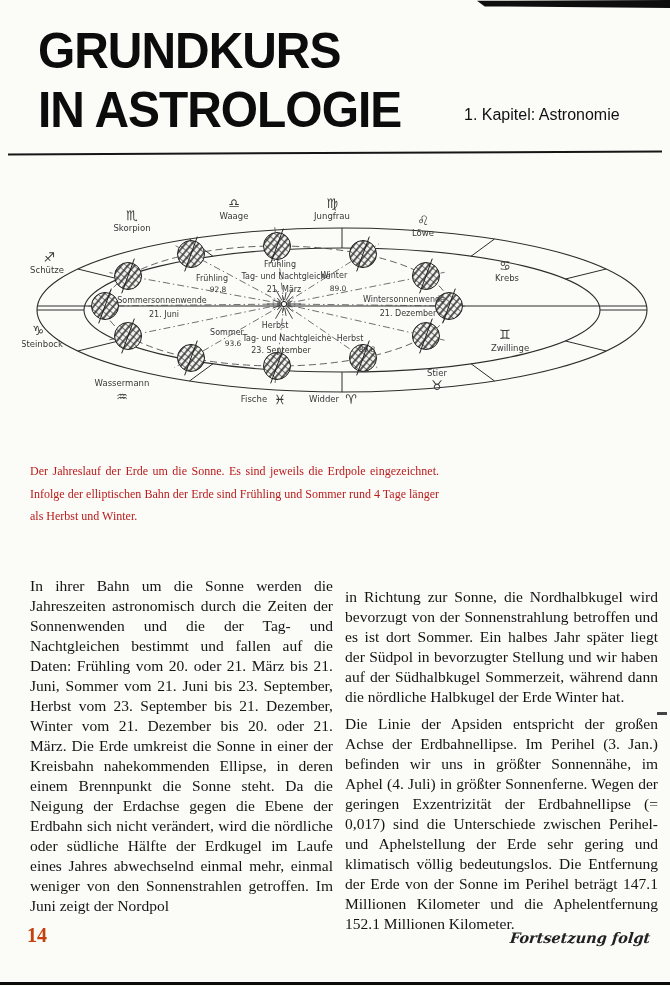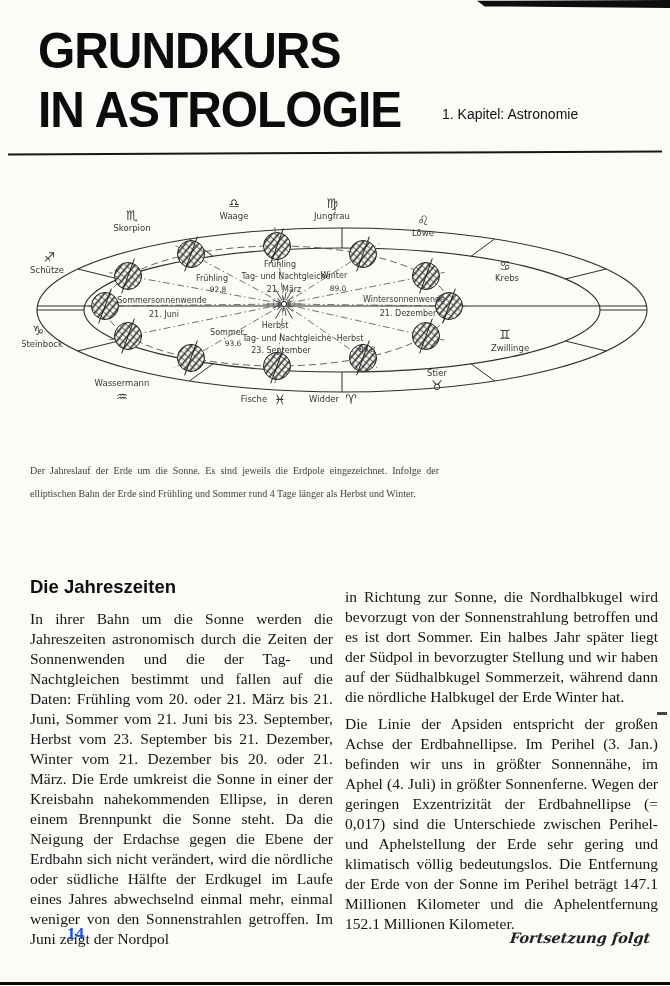--- a/index.html
+++ b/index.html
@@ -13,22 +13,22 @@
     position:absolute;left:477px;top:0;width:193px;height:8px;background:#0e0e0e;
     clip-path:polygon(0 10%,100% 0,100% 100%,4% 80%);
   }
   .title{
     position:absolute;left:38px;top:20px;
     font-family:"Liberation Sans", sans-serif;font-weight:bold;
     font-size:47px;line-height:55px;letter-spacing:-1px;color:#0c0c0c;
     transform:scale(1.02,1.08);transform-origin:left top;
   }
   .chapter{
-    position:absolute;left:442px;top:106px;
-    font-family:"Liberation Sans", sans-serif;font-size:14px;color:#111;
+    position:absolute;left:464px;top:106px;
+    font-family:"Liberation Sans", sans-serif;font-size:16px;color:#111;
   }
   .head-rule{
     position:absolute;left:8px;top:152px;width:654px;height:2px;background:#161616;
     transform:rotate(-0.25deg);
   }
   
   .figure-svg{position:absolute;left:22px;top:188px;}
   .figure-svg .ring{fill:none;stroke:#2c2c2c;stroke-width:1.1;}
   .figure-svg .orbit{fill:none;stroke:#3a3a3a;stroke-width:0.8;stroke-dasharray:7 4;}
   .figure-svg .apsides{stroke:#2c2c2c;stroke-width:1.1;}
@@ -37,41 +37,41 @@
   .figure-svg .ray{stroke:#333;stroke-width:0.9;}
   .figure-svg .globe{fill:url(#hatch);stroke:#1f1f1f;stroke-width:1;}
   .figure-svg .axisline{stroke:#1f1f1f;stroke-width:1;}
   .figure-svg text{fill:#383838;font-family:"DejaVu Sans", sans-serif;}
   .fig-label{font-size:8px;}
   .fig-num{font-size:7.5px;fill:#555;}
   .zodiac-name{font-size:8.5px;}
   .zodiac-sym{font-size:13px;fill:#222;font-weight:bold;}
   .caption{
     position:absolute;left:30px;top:413px;width:409px;
-    font-size:10px;line-height:22.5px;text-align:justify;hyphens:auto;color:#404040;margin-top:47px;
+    font-size:12px;line-height:22.5px;text-align:justify;hyphens:auto;color:#b91c1c;margin-top:47px;
   }
   
   .col-left{position:absolute;left:30px;top:576px;width:303px;}
   .col-right{position:absolute;left:345px;top:578px;width:313px;margin-top:9px;}
   .article-heading{
     font-family:"Liberation Sans", sans-serif;font-weight:bold;
     font-size:18.5px;color:#0f0f0f;margin:0 0 11px 0;
   }
   .body-par{
     margin:0 0 7px 0;font-size:15.5px;line-height:20px;text-align:justify;
     hyphens:auto;color:#141414;
   }
   .continuation{
     position:absolute;left:165px;top:342px;
     font-family:"DejaVu Serif", serif;font-style:italic;font-weight:bold;
     font-size:14.5px;color:#222;transform:skewX(-6deg);
   }
   .page-number{
     position:absolute;left:27px;top:924px;
-    font-size:17px;font-weight:bold;color:#1d4ed8;margin-left:40px;
+    font-size:20px;font-weight:bold;color:#c2410c;
   }
   .bottom-rule{position:absolute;left:0;top:982px;width:670px;height:2.5px;background:#0a0a0a;}
   .margin-mark{position:absolute;left:657px;top:712px;width:10px;height:3px;background:#444;}
 </style>
 </head>
 <body>
 
 <div class="corner-bar"></div>
 <div class="title">
   <div>GRUNDKURS</div>
@@ -214,21 +214,20 @@
     <text class="fig-label" x="265" y="153">Tag- und Nachtgleiche</text>
     <text class="fig-label" x="259" y="165">23. September</text>
     <text class="fig-label" x="328" y="153">Herbst</text>
     <text class="fig-num" x="345" y="164">89.8</text>
   </g>
 </svg>
 
 <p class="caption">Der Jahreslauf der Erde um die Sonne. Es sind jeweils die Erdpole eingezeichnet. Infolge der elliptischen Bahn der Erde sind Frühling und Sommer rund 4 Tage länger als Herbst und Winter.</p>
 
 <div class="col-left">
-  <h2 class="article-heading">Die Jahreszeiten</h2>
   <p class="body-par">In ihrer Bahn um die Sonne werden die Jahreszeiten astronomisch durch die Zeiten der Sonnenwenden und die der Tag- und Nachtgleichen bestimmt und fallen auf die Daten: Frühling vom 20. oder 21. März bis 21. Juni, Sommer vom 21. Juni bis 23. September, Herbst vom 23. September bis 21. Dezember, Winter vom 21. Dezember bis 20. oder 21. März. Die Erde umkreist die Sonne in einer der Kreisbahn nahekommenden Ellipse, in deren einem Brennpunkt die Sonne steht. Da die Neigung der Erdachse gegen die Ebene der Erdbahn sich nicht verändert, wird die nördliche oder südliche Hälfte der Erdkugel im Laufe eines Jahres abwechselnd einmal mehr, einmal weniger von den Sonnenstrahlen getroffen. Im Juni zeigt der Nordpol</p>
 </div>
 
 <div class="col-right">
   <p class="body-par">in Richtung zur Sonne, die Nordhalbkugel wird bevorzugt von der Sonnenstrahlung betroffen und es ist dort Sommer. Ein halbes Jahr später liegt der Südpol in bevorzugter Stellung und wir haben auf der Südhalbkugel Sommerzeit, während dann die nördliche Halbkugel der Erde Winter hat.</p>
   <p class="body-par">Die Linie der Apsiden entspricht der großen Achse der Erdbahnellipse. Im Perihel (3. Jan.) befinden wir uns in größter Sonnennähe, im Aphel (4. Juli) in größter Sonnenferne. Wegen der geringen Exzentrizität der Erdbahnellipse (= 0,017) sind die Unterschiede zwischen Perihel- und Aphelstellung der Erde sehr gering und klimatisch völlig bedeutungslos. Die Entfernung der Erde von der Sonne im Perihel beträgt 147.1 Millionen Kilometer und die Aphelentfernung 152.1 Millionen Kilometer.</p>
   <span class="continuation">Fortsetzung folgt</span>
 </div>
 
 <div class="page-number">14</div>

